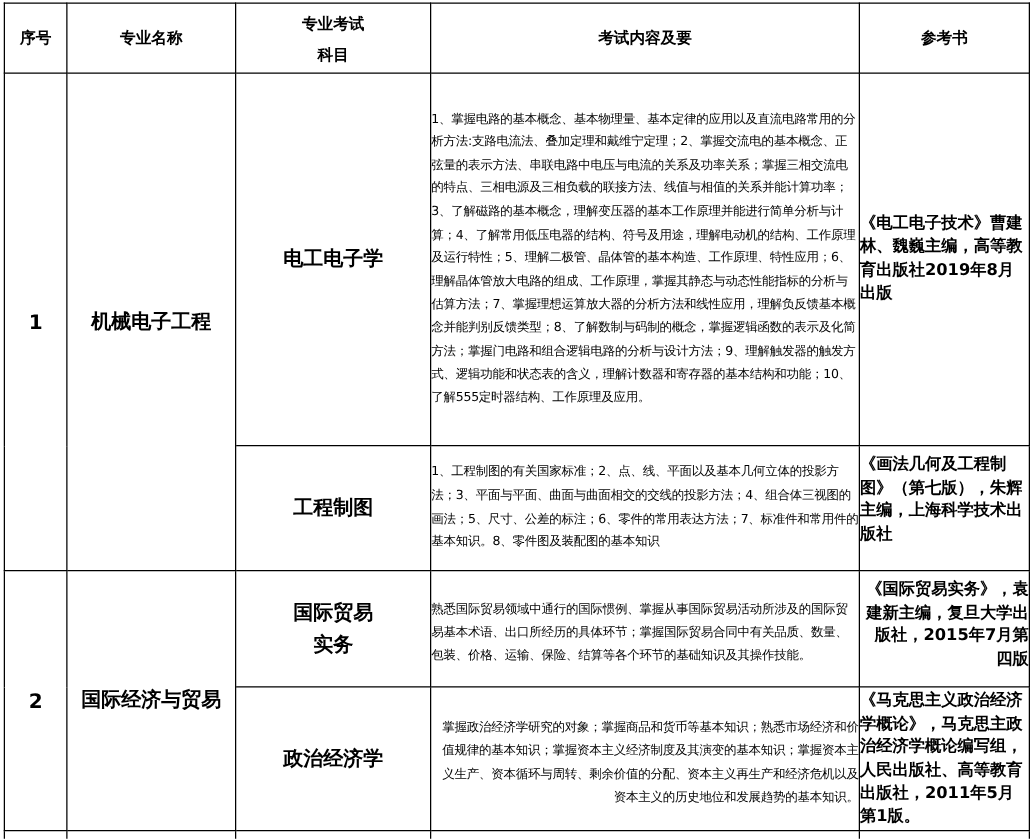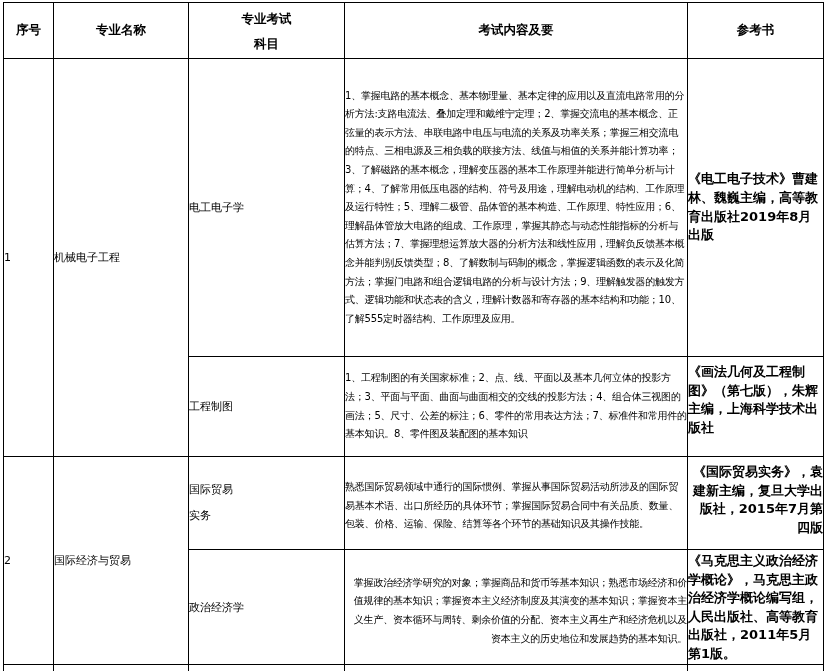--- a/index.html
+++ b/index.html
@@ -3,21 +3,21 @@
 <meta charset="utf-8">
 <style>
   html, body { margin:0; padding:0; background:#ffffff; }
   body { width:825px; height:671px; overflow:hidden; position:relative;
          font-family:"DejaVu Sans","Liberation Sans",sans-serif; color:#000; }
   table.exam { position:absolute; left:3px; top:2px; border-collapse:collapse;
                table-layout:fixed; width:820px; }
   table.exam td, table.exam th { border:1.5px solid #000; padding:0; vertical-align:middle; }
   th { font-weight:bold; font-size:12.5px; text-align:center; height:55px; }
   th .two { line-height:25px; display:block; }
-  td.center { text-align:left; font-size:11px; }
+  td.center { text-align:center; font-size:16px;font-weight:bold; }
   td.content { font-size:10px; line-height:18.6px; padding:4px 4px 4px 6px; text-align:left; vertical-align:top; letter-spacing:-0.2px;}
   td.ref { font-size:13px; line-height:18.6px; padding:4px 4px 4px 7px; text-align:left;font-weight:bold; }
   .subj2 span { display:block; line-height:26px; }
 </style>
 </head>
 <body>
 
 <table class="exam">
   <colgroup>
     <col style="width:50px">
@@ -51,21 +51,21 @@
     <td class="ref" style="vertical-align:top; padding-top:6px;">《画法几何及工程制图》（第七版），朱辉主编，上海科学技术出版社</td>
   </tr>
 
   <tr style="height:93px;">
     <td rowspan="2" class="center">2</td>
     <td rowspan="2" class="center">国际经济与贸易</td>
     <td class="center subj2">
       <span>国际贸易</span>
       <span>实务</span>
     </td>
-    <td class="content" style="padding-top:8px;font-family:Liberation Mono, monospace;">熟悉国际贸易领域中通行的国际惯例、掌握从事国际贸易活动所涉及的国际贸易基本术语、出口所经历的具体环节；掌握国际贸易合同中有关品质、数量、包装、价格、运输、保险、结算等各个环节的基础知识及其操作技能。</td>
+    <td class="content" style="padding-top:8px;">熟悉国际贸易领域中通行的国际惯例、掌握从事国际贸易活动所涉及的国际贸易基本术语、出口所经历的具体环节；掌握国际贸易合同中有关品质、数量、包装、价格、运输、保险、结算等各个环节的基础知识及其操作技能。</td>
     <td class="ref" style="vertical-align:top; padding-top:6px;text-align:right;">《国际贸易实务》，袁建新主编，复旦大学出版社，2015年7月第四版</td>
   </tr>
   <tr style="height:115px;">
     <td class="center">政治经济学</td>
     <td class="content" style="padding-top:8px;text-align:right;">掌握政治经济学研究的对象；掌握商品和货币等基本知识；熟悉市场经济和价值规律的基本知识；掌握资本主义经济制度及其演变的基本知识；掌握资本主义生产、资本循环与周转、剩余价值的分配、资本主义再生产和经济危机以及资本主义的历史地位和发展趋势的基本知识。</td>
     <td class="ref" style="vertical-align:top; padding-top:2px;">《马克思主义政治经济学概论》，马克思主政治经济学概论编写组，人民出版社、高等教育出版社，2011年5月第1版。</td>
   </tr>
   <tr style="height:10px;">
     <td></td>
     <td></td>

